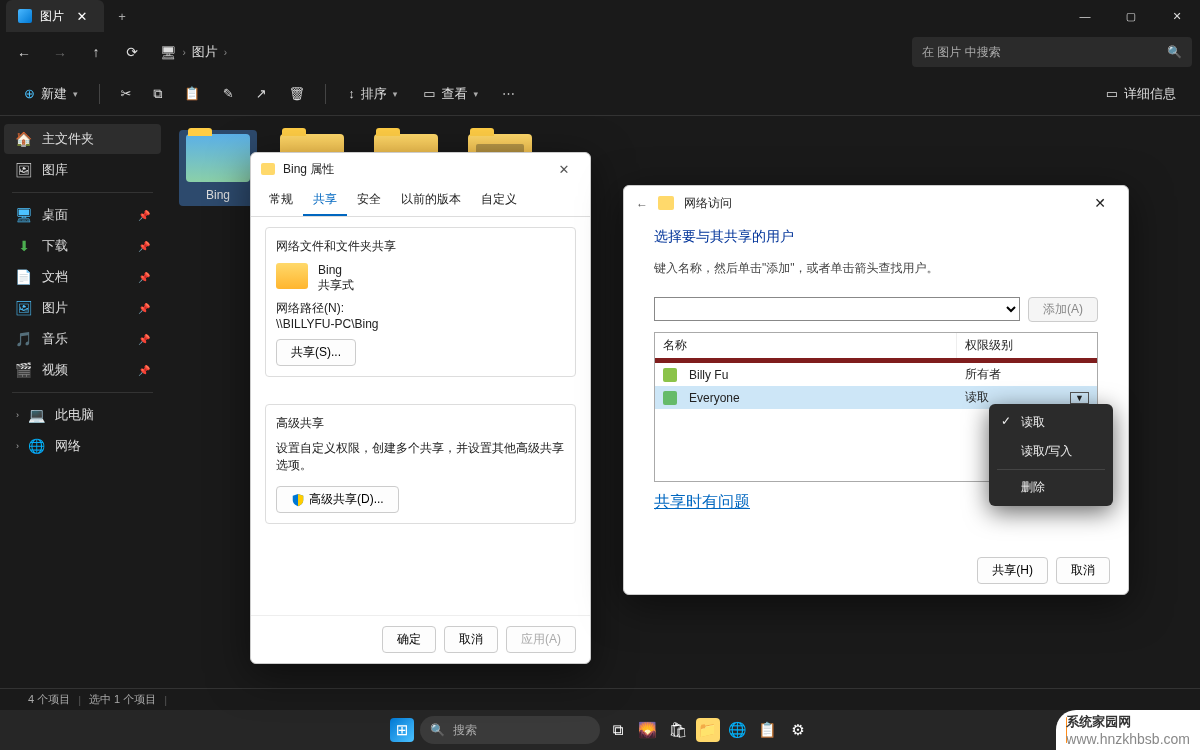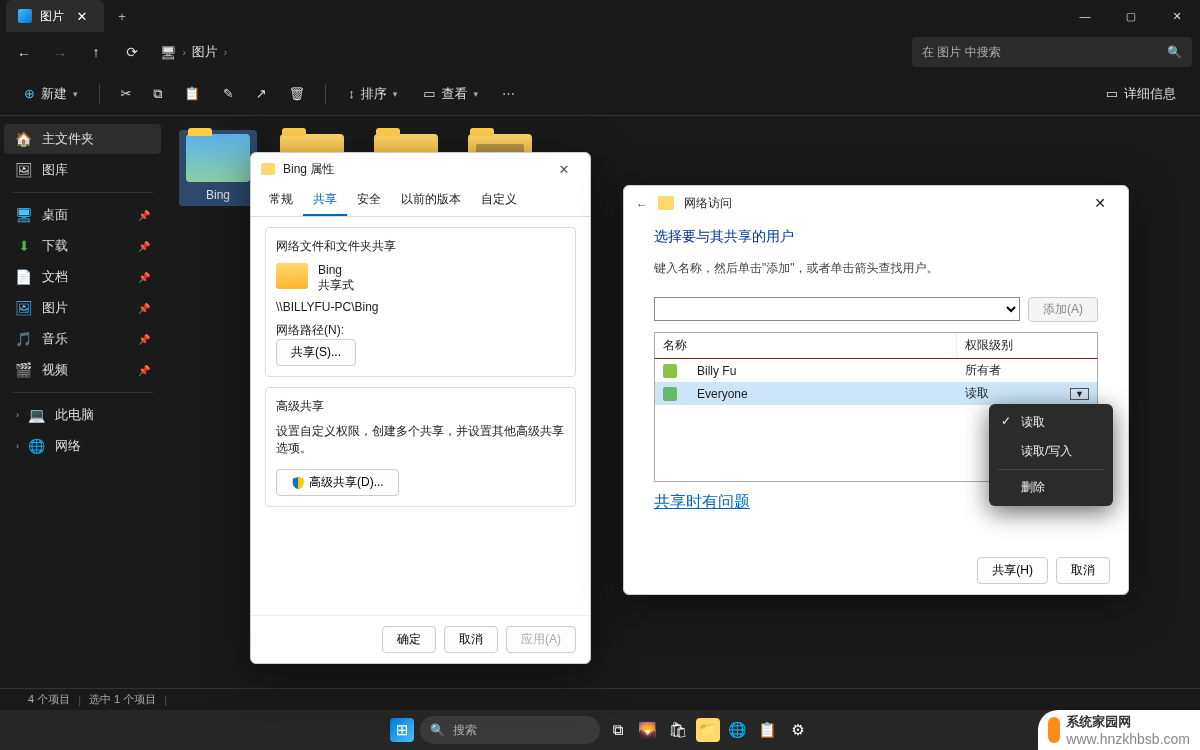--- a/index.html
+++ b/index.html
@@ -55,61 +55,61 @@
 .taskbar .tbicon { width:24px; height:24px; border-radius:4px; display:flex; align-items:center; justify-content:center; font-size:15px; }
 .taskbar .search { width:180px; height:28px; background:#3a3a3a; border-radius:14px; display:flex; align-items:center; padding:0 10px; font-size:12px; color:#aaa; gap:8px; }
 
 
 .dialog-prop { position:absolute; left:250px; top:152px; width:341px; height:512px; background:#fff; border:1px solid #ccc; border-radius:6px; box-shadow:0 10px 40px rgba(0,0,0,0.5); color:#222; font-size:12px; display:flex; flex-direction:column; }
 .dlg-title { height:32px; display:flex; align-items:center; padding:0 10px; gap:8px; font-size:12px; }
 .dlg-title .close { margin-left:auto; width:32px; height:26px; display:flex; align-items:center; justify-content:center; font-size:13px; color:#555; }
 .dlg-tabs { display:flex; padding:0 8px; gap:0; border-bottom:1px solid #ddd; }
 .dlg-tab { padding:6px 10px; font-size:12px; color:#222; border-bottom:2px solid transparent; }
 .dlg-tab.active { border-bottom-color:#0067c0; color:#0067c0; }
-.dlg-body { flex:1; padding:10px 14px; display:flex; flex-direction:column; gap:10px; overflow:auto; }
+.dlg-body { flex:1; padding:10px 14px; display:flex; flex-direction:column; gap:27px; overflow:auto; }
 .groupbox { border:1px solid #ddd; border-radius:4px; padding:10px; font-size:12px; }
 .groupbox .gtitle { font-size:12px; margin-bottom:8px; }
 .groupbox .row { display:flex; gap:10px; align-items:flex-start; margin-bottom:6px; }
 .groupbox .folder-sm { width:32px; height:26px; background:linear-gradient(#ffd96b,#ffb52e); border-radius:3px; flex-shrink:0; }
 .groupbox a { color:#0067c0; text-decoration:underline; }
 .winbtn { padding:4px 14px; border:1px solid #ccc; border-radius:4px; background:#fdfdfd; font-size:12px; display:inline-flex; align-items:center; gap:4px; }
 .dlg-footer { padding:10px 14px; display:flex; justify-content:flex-end; gap:8px; border-top:1px solid #eee; }
 .dlg-footer .winbtn.disabled { color:#aaa; }
 
 
 .dialog-net { position:absolute; left:623px; top:185px; width:506px; height:410px; background:#fff; border:1px solid #ccc; border-radius:6px; box-shadow:0 10px 40px rgba(0,0,0,0.5); color:#222; font-size:12px; display:flex; flex-direction:column; }
 .net-header { height:34px; display:flex; align-items:center; padding:0 12px; gap:10px; }
 .net-header .close { margin-left:auto; width:32px; height:26px; display:flex; align-items:center; justify-content:center; font-size:14px; }
 .net-body { flex:1; padding:8px 30px 10px 30px; display:flex; flex-direction:column; }
 .net-body h3 { font-size:14px; font-weight:400; color:#003399; margin-bottom:14px; }
 .net-body .hint { font-size:12px; color:#444; margin-bottom:20px; }
 .net-combo-row { display:flex; gap:8px; margin-bottom:10px; }
 .net-combo { flex:1; height:24px; border:1px solid #888; background:#fff; }
 .net-add { padding:3px 14px; border:1px solid #ccc; border-radius:4px; background:#f5f5f5; color:#888; font-size:12px; }
 .net-table { border:1px solid #aaa; height:150px; display:flex; flex-direction:column; font-size:12px; background:#fff; }
-.net-thead { display:flex; background:#fff; border-bottom:1px solid #7f1d1d; }
+.net-thead { display:flex; background:#fff; border-bottom:5px solid #7f1d1d; }
 .net-thead div { padding:4px 8px; }
 .net-thead .col-name { flex:1; border-right:1px solid #eee; }
 .net-thead .col-perm { width:140px; }
 .net-row { display:flex; align-items:center; }
 .net-row.selected { background:#cde6f7; }
-.net-row .col-name { flex:1; padding:3px 8px; display:flex; align-items:center; gap:20px; }
+.net-row .col-name { flex:1; padding:3px 8px; display:flex; align-items:center; gap:12px; }
 .net-row .col-perm { width:140px; padding:3px 8px; display:flex; align-items:center; justify-content:space-between; }
 .net-row .usr-icn { width:14px; height:14px; border-radius:2px; background:#8bc34a; display:inline-block; }
 .net-link { margin-top:10px; color:#0067c0; text-decoration:underline; font-size:16px; }
 .net-footer { padding:10px 18px; display:flex; justify-content:flex-end; gap:8px; }
 
 
 .ctxmenu { position:absolute; left:989px; top:404px; width:124px; background:#2b2b2b; border-radius:6px; padding:4px; box-shadow:0 6px 24px rgba(0,0,0,0.6); font-size:12px; color:#eee; z-index:50; }
 .ctxitem { padding:6px 10px 6px 28px; border-radius:4px; position:relative; }
 .ctxitem.checked::before { content:'✓'; position:absolute; left:8px; }
 .ctxsep { height:1px; background:#444; margin:3px 4px; }
 
 
-.watermark { position:absolute; right:0; bottom:0; width:162px; height:40px; background:#fff; border-radius:20px 0 0 0; display:flex; align-items:center; padding:0 10px; gap:6px; color:#333; font-size:13px; font-weight:bold; z-index:60; }
+.watermark { position:absolute; right:0; bottom:0; width:144px; height:40px; background:#fff; border-radius:20px 0 0 0; display:flex; align-items:center; padding:0 10px; gap:0; color:#333; font-size:13px; font-weight:bold; z-index:60; }
 .watermark .logo { width:26px; height:26px; background:#ff8c1a; border-radius:6px; }
 .watermark .sub { font-size:14px; font-weight:normal; color:#888; display:block; }
 
 svg { width:16px; height:16px; }
 .chev { font-size:9px; color:#aaa; }
 .shield { width:14px; height:14px; display:inline-block; }
 </style>
 </head>
 <body>
 
@@ -278,22 +278,22 @@
   <div class="dlg-body">
     <div class="groupbox">
       <div class="gtitle">网络文件和文件夹共享</div>
       <div class="row">
         <div class="folder-sm"></div>
         <div>
           <div>Bing</div>
           <div>共享式</div>
         </div>
       </div>
+      <div>网络路径(N):</div>
       <div style="margin-bottom:8px">\\BILLYFU-PC\Bing</div>
-      <div>网络路径(N):</div>
       <button class="winbtn">共享(S)...</button>
     </div>
     <div class="groupbox">
       <div class="gtitle">高级共享</div>
       <div style="margin-bottom:12px">设置自定义权限，创建多个共享，并设置其他高级共享选项。</div>
       <button class="winbtn">
         <svg class="shield" viewBox="0 0 16 16">
             <path fill="#0078d4" d="M8 1l6 2v5c0 4-3 6-6 7-3-1-6-3-6-7V3z"></path>
             <path fill="#ffcc00" d="M8 1v14c3-1 6-3 6-7V3z"></path>
           </svg>

